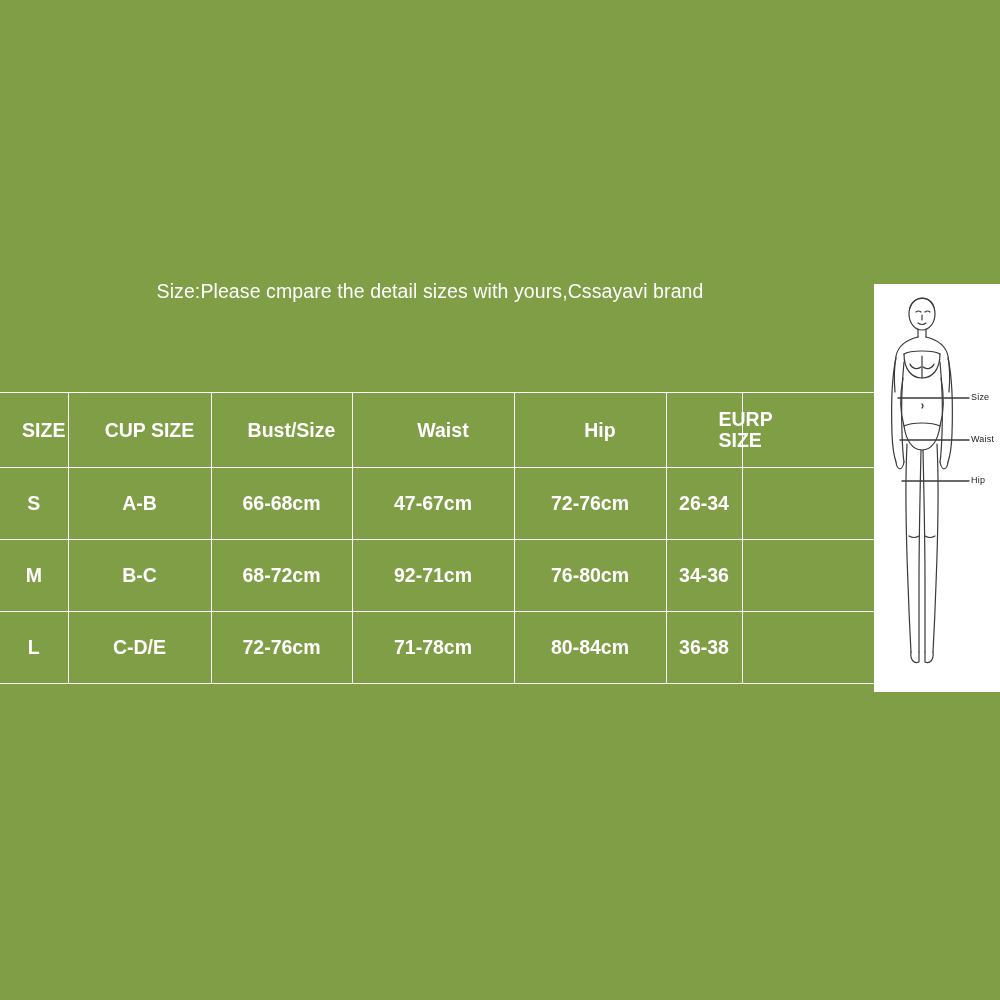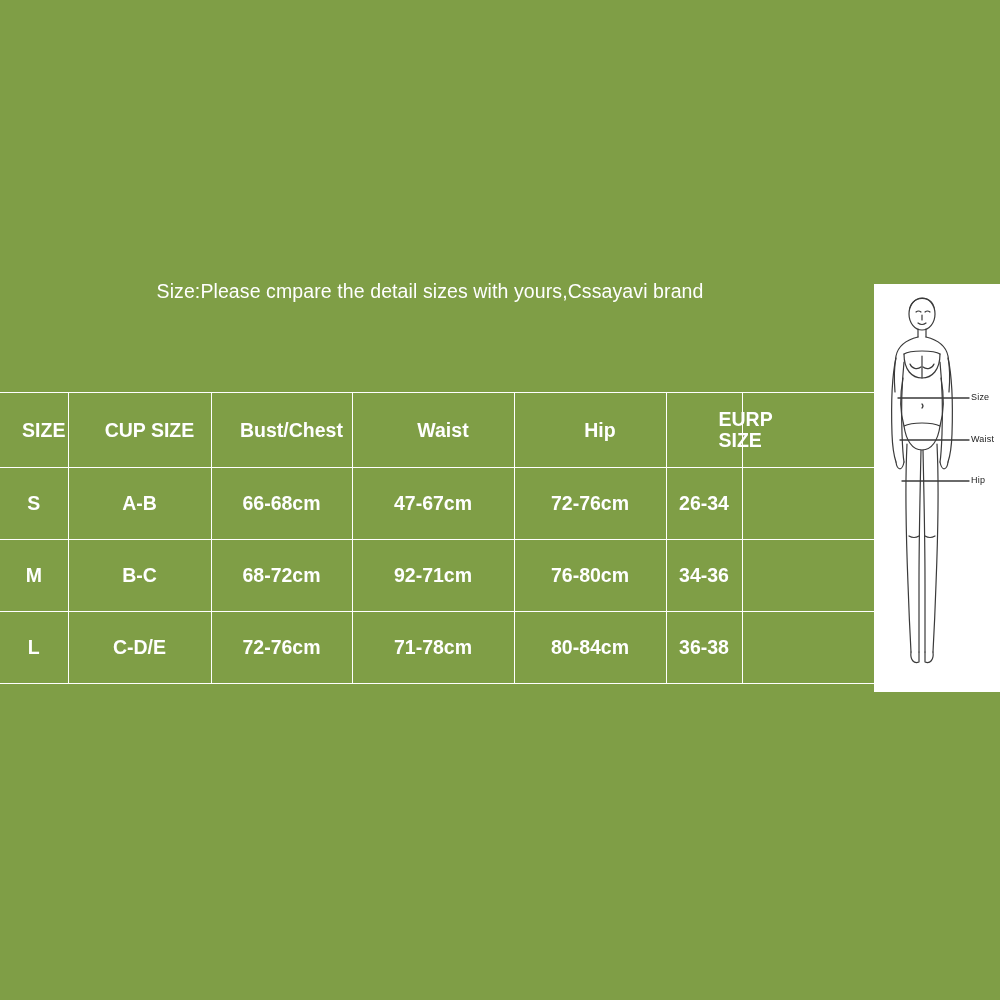--- a/index.html
+++ b/index.html
@@ -115,21 +115,21 @@
       <col class="c-bust">
       <col class="c-waist">
       <col class="c-hip">
       <col class="c-eurp">
       <col class="c-blank">
     </colgroup>
     <thead>
       <tr>
         <th>SIZE</th>
         <th>CUP SIZE</th>
-        <th>Bust/Chest</th>
+        <th>Bust/Size</th>
         <th>Waist</th>
         <th>Hip</th>
         <th>
           <span class="eurp-label">EURP</span>
           <span class="eurp-label">SIZE</span>
         </th>
         <th></th>
       </tr>
     </thead>
     <tbody>

